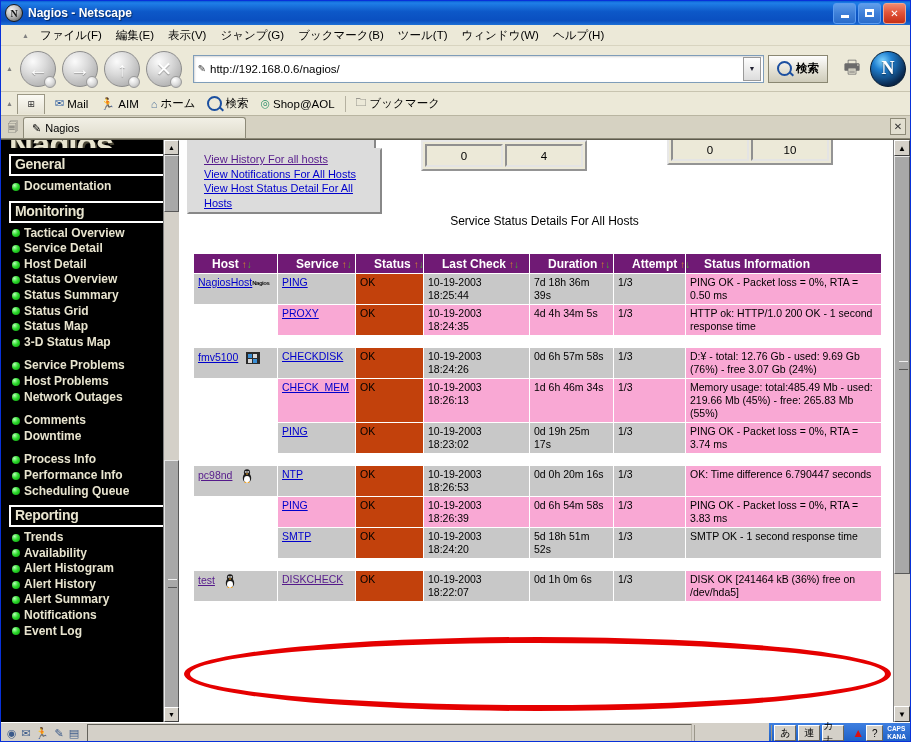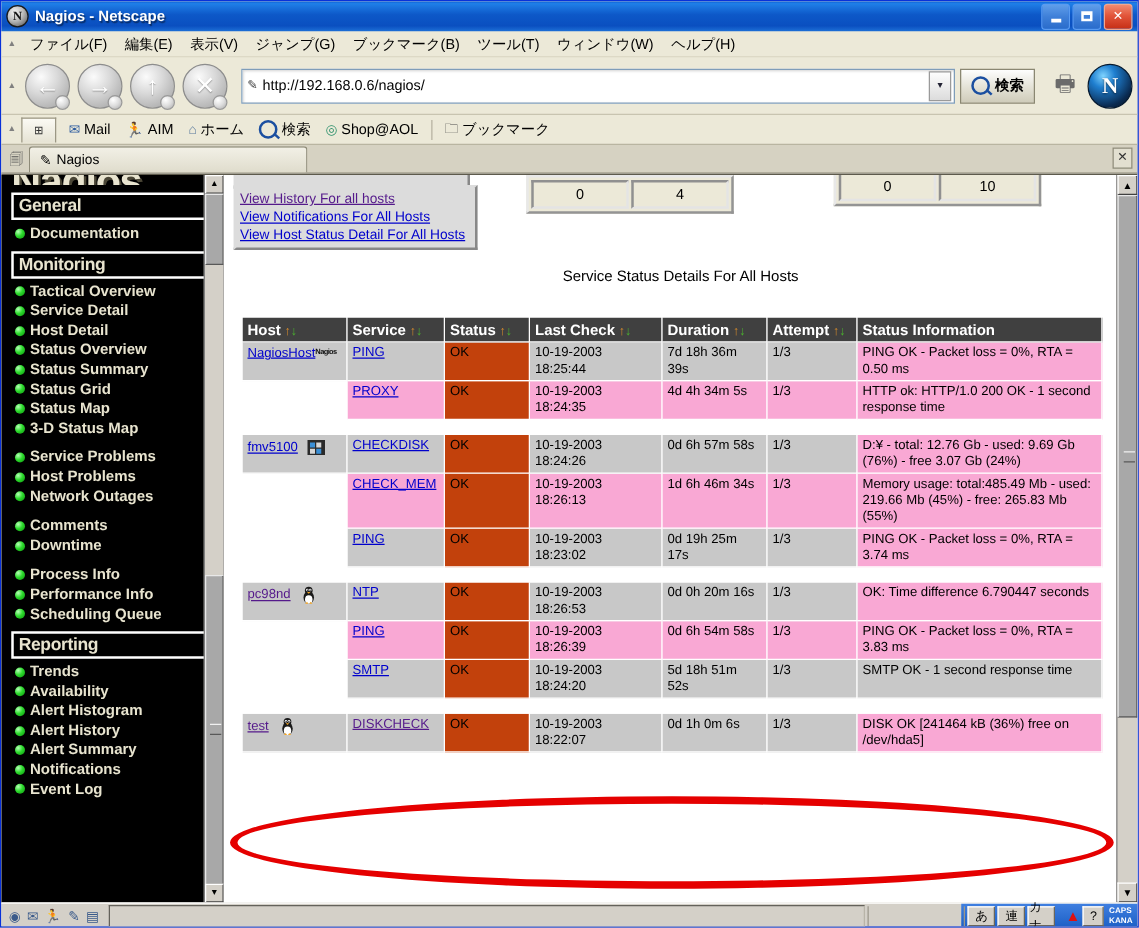--- a/index.html
+++ b/index.html
@@ -51,21 +51,21 @@
     background:linear-gradient(180deg,#f08a70 0%,#e2553a 45%,#c62f16 100%);
     border-color:#f0a68f;
   }
   .wbtn .gl-min{width:8px;height:3px;background:#fff;margin-top:6px;}
   .wbtn .gl-max{width:9px;height:8px;border:2px solid #fff;border-top-width:3px;box-sizing:border-box;}
   
   .menubar{
     height:20px;background:#ece9d8;
     display:flex;align-items:center;
     border-bottom:1px solid #d8d4c0;
-    padding-left:4px;
+    padding-left:20px;
   }
   .gripper{
     width:9px;height:16px;margin-right:3px;
     display:flex;align-items:center;justify-content:center;
     color:#808080;font-size:7px;
   }
   .menu-item{
     padding:2px 7px;color:#000;font-size:11.5px;white-space:nowrap;
   }
   
@@ -255,20 +255,21 @@
   .topboxes{position:relative;height:58px;}
   .linkbox{
     position:absolute;left:8px;top:8px;width:185px;
     border:2px outset #dcdcdc;background:#dcdcdc;
     padding:2px 3px;
   }
   .linkbox a{
     display:block;color:#0000cc;font-size:11px;
     text-decoration:underline;line-height:14.5px;
     font-family:"Liberation Sans",sans-serif;
+    margin-left:12px;
   }
   .linkbox a.visited{color:#551a8b;}
   .stubbox{
     position:absolute;left:8px;top:-5px;width:185px;height:12px;
     border:2px outset #dcdcdc;background:#dcdcdc;
   }
   .numgroup{
     position:absolute;top:0px;
     border:2px outset #e8e8e8;background:#ece9d8;
     display:flex;padding:1px;
@@ -288,23 +289,23 @@
     font-family:"Liberation Sans",sans-serif;
   }
   
   table.status{
     border-collapse:collapse;
     margin:22px 0 0 14px;
     width:688px;
     table-layout:fixed;
   }
   table.status th{
-    background:#404040;color:#fff;
+    background:#701a75;color:#fff;
     font-size:12px;font-weight:bold;text-align:left;
-    padding:1px 4px;height:17px;
+    padding:1px 18px;height:17px;
     border:1px solid #fff;
     font-family:"Liberation Sans",sans-serif;
     white-space:nowrap;
   }
   .arrs{margin-left:3px;font-size:10px;letter-spacing:0;}
   .arr-up{color:#d98c2b;}
   .arr-dn{color:#4aaf2e;}
   table.status td{
     font-size:10.5px;color:#000;
     padding:2px 4px;vertical-align:top;

